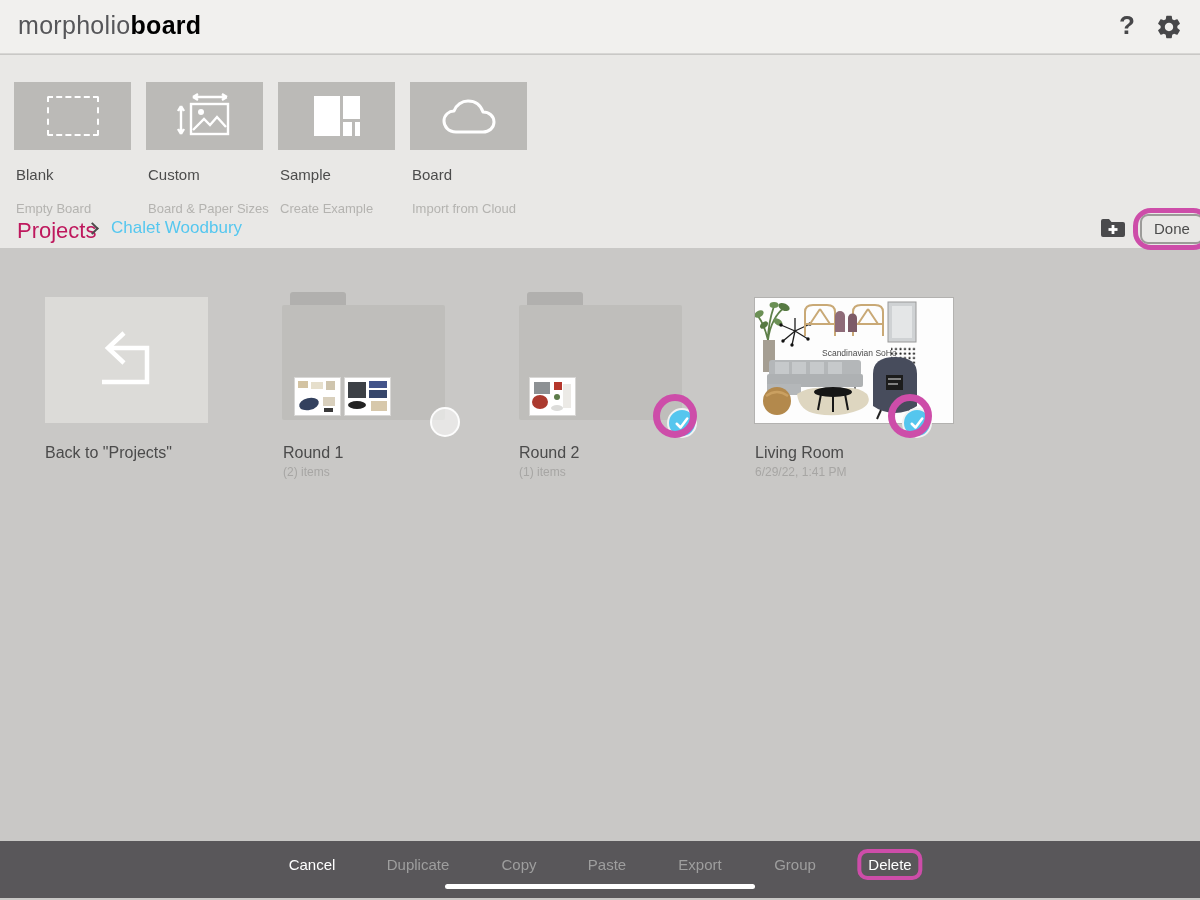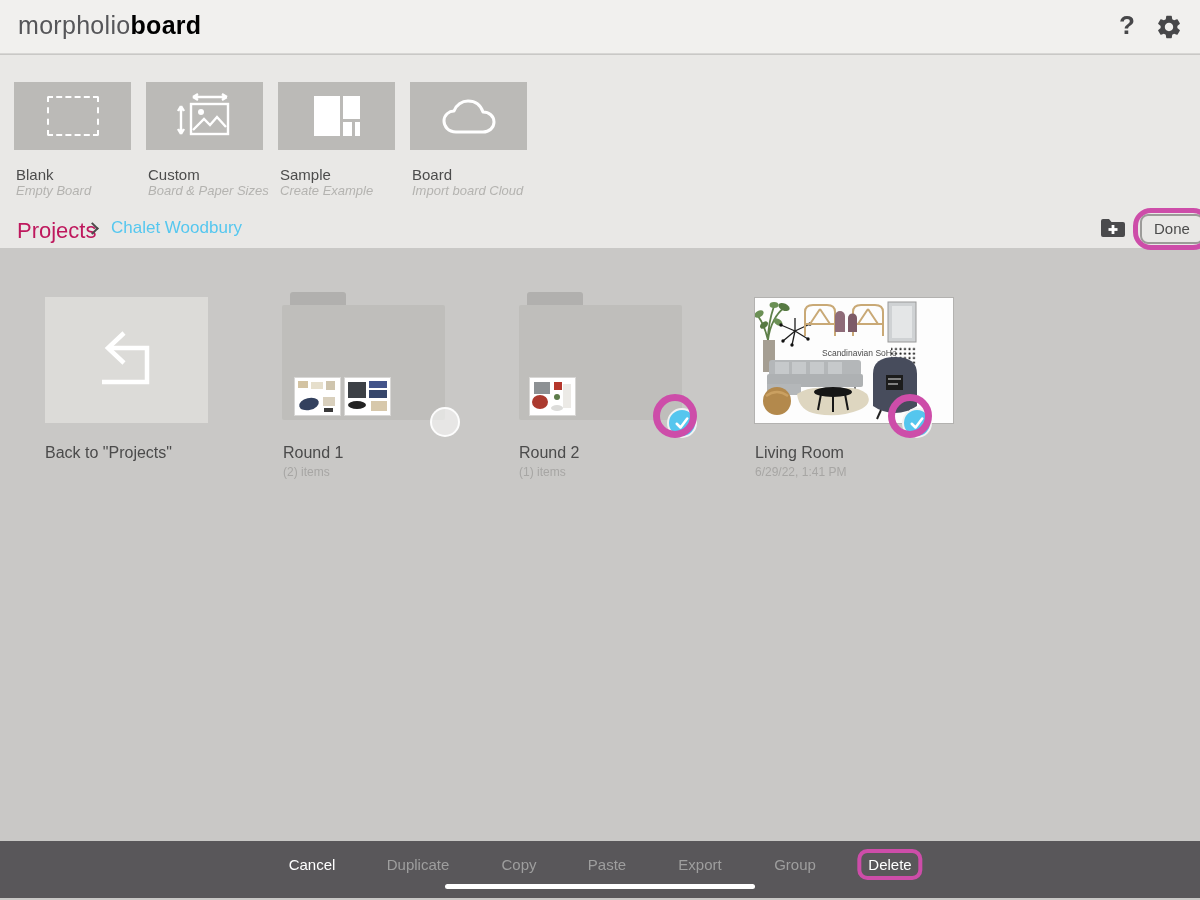--- a/index.html
+++ b/index.html
@@ -14,21 +14,21 @@
   .logo .bold { font-weight:700; color:#000000; }
   .help-glyph { position:absolute; left:1119px; top:10px; font-size:26px; font-weight:700; color:#474749; cursor:default; }
   .gear { position:absolute; left:1155px; top:13px; width:28px; height:28px; }
 
   
   .template-area { position:absolute; top:55px; left:0; width:1200px; height:193px; background:#e9e8e6; }
   .tcard { position:absolute; top:27px; width:117px; height:68px; background:#bbbab7;
            display:flex; align-items:center; justify-content:center; }
   .tcard.c0 { left:14px; } .tcard.c1 { left:146px; } .tcard.c2 { left:278px; } .tcard.c3 { left:410px; }
   .tlabel { position:absolute; top:111px; font-size:15px; color:#4c4c4c; }
-  .tsub   { position:absolute; top:128px; font-size:13px; color:#b4b3b0;font-style:italic; }
+  .tsub   { position:absolute; top:146px; font-size:13px; color:#b4b3b0; }
   .l0 { left:16px; } .l1 { left:148px; } .l2 { left:280px; } .l3 { left:412px; }
   .blank-glyph { width:52px; height:40px; border:2px dashed #ffffff; border-radius:2px; }
 
   
   .crumb-root { position:absolute; left:17px; top:163px; font-size:22px; color:#be185d; }
   .crumb-sep  { position:absolute; left:88px; top:169px; width:9px; height:9px;
                 border-top:2px solid #4c4c4c; border-right:2px solid #4c4c4c; transform:rotate(45deg); }
   .crumb-cur  { position:absolute; left:111px; top:163px; font-size:17px; color:#55c7ef; }
   .newfolder { position:absolute; left:1100px; top:163px; width:26px; height:20px; cursor:pointer; }
   .done-btn { position:absolute; left:1140px; top:159px; padding:4px 12px 5px;
@@ -112,21 +112,21 @@
       </svg>
     </div>
 
     <div class="tlabel l0">Blank</div>
     <div class="tsub   l0">Empty Board</div>
     <div class="tlabel l1">Custom</div>
     <div class="tsub   l1">Board &amp; Paper Sizes</div>
     <div class="tlabel l2">Sample</div>
     <div class="tsub   l2">Create Example</div>
     <div class="tlabel l3">Board</div>
-    <div class="tsub   l3">Import board Cloud</div>
+    <div class="tsub   l3">Import from Cloud</div>
 
     <div class="crumb-root">Projects</div>
     <div class="crumb-sep"></div>
     <div class="crumb-cur">Chalet Woodbury</div>
 
     <div class="newfolder">
       <svg viewBox="0 0 26 20" width="26" height="20">
         <path d="M1 3 q0-2 2-2 h6 l2.5 3 H23 q2 0 2 2 v11 q0 2-2 2 H3 q-2 0-2-2 z" fill="#4a4a4c"></path>
         <rect x="11.6" y="7" width="2.8" height="9" fill="#fff"></rect>
         <rect x="8.5" y="10.1" width="9" height="2.8" fill="#fff"></rect>

